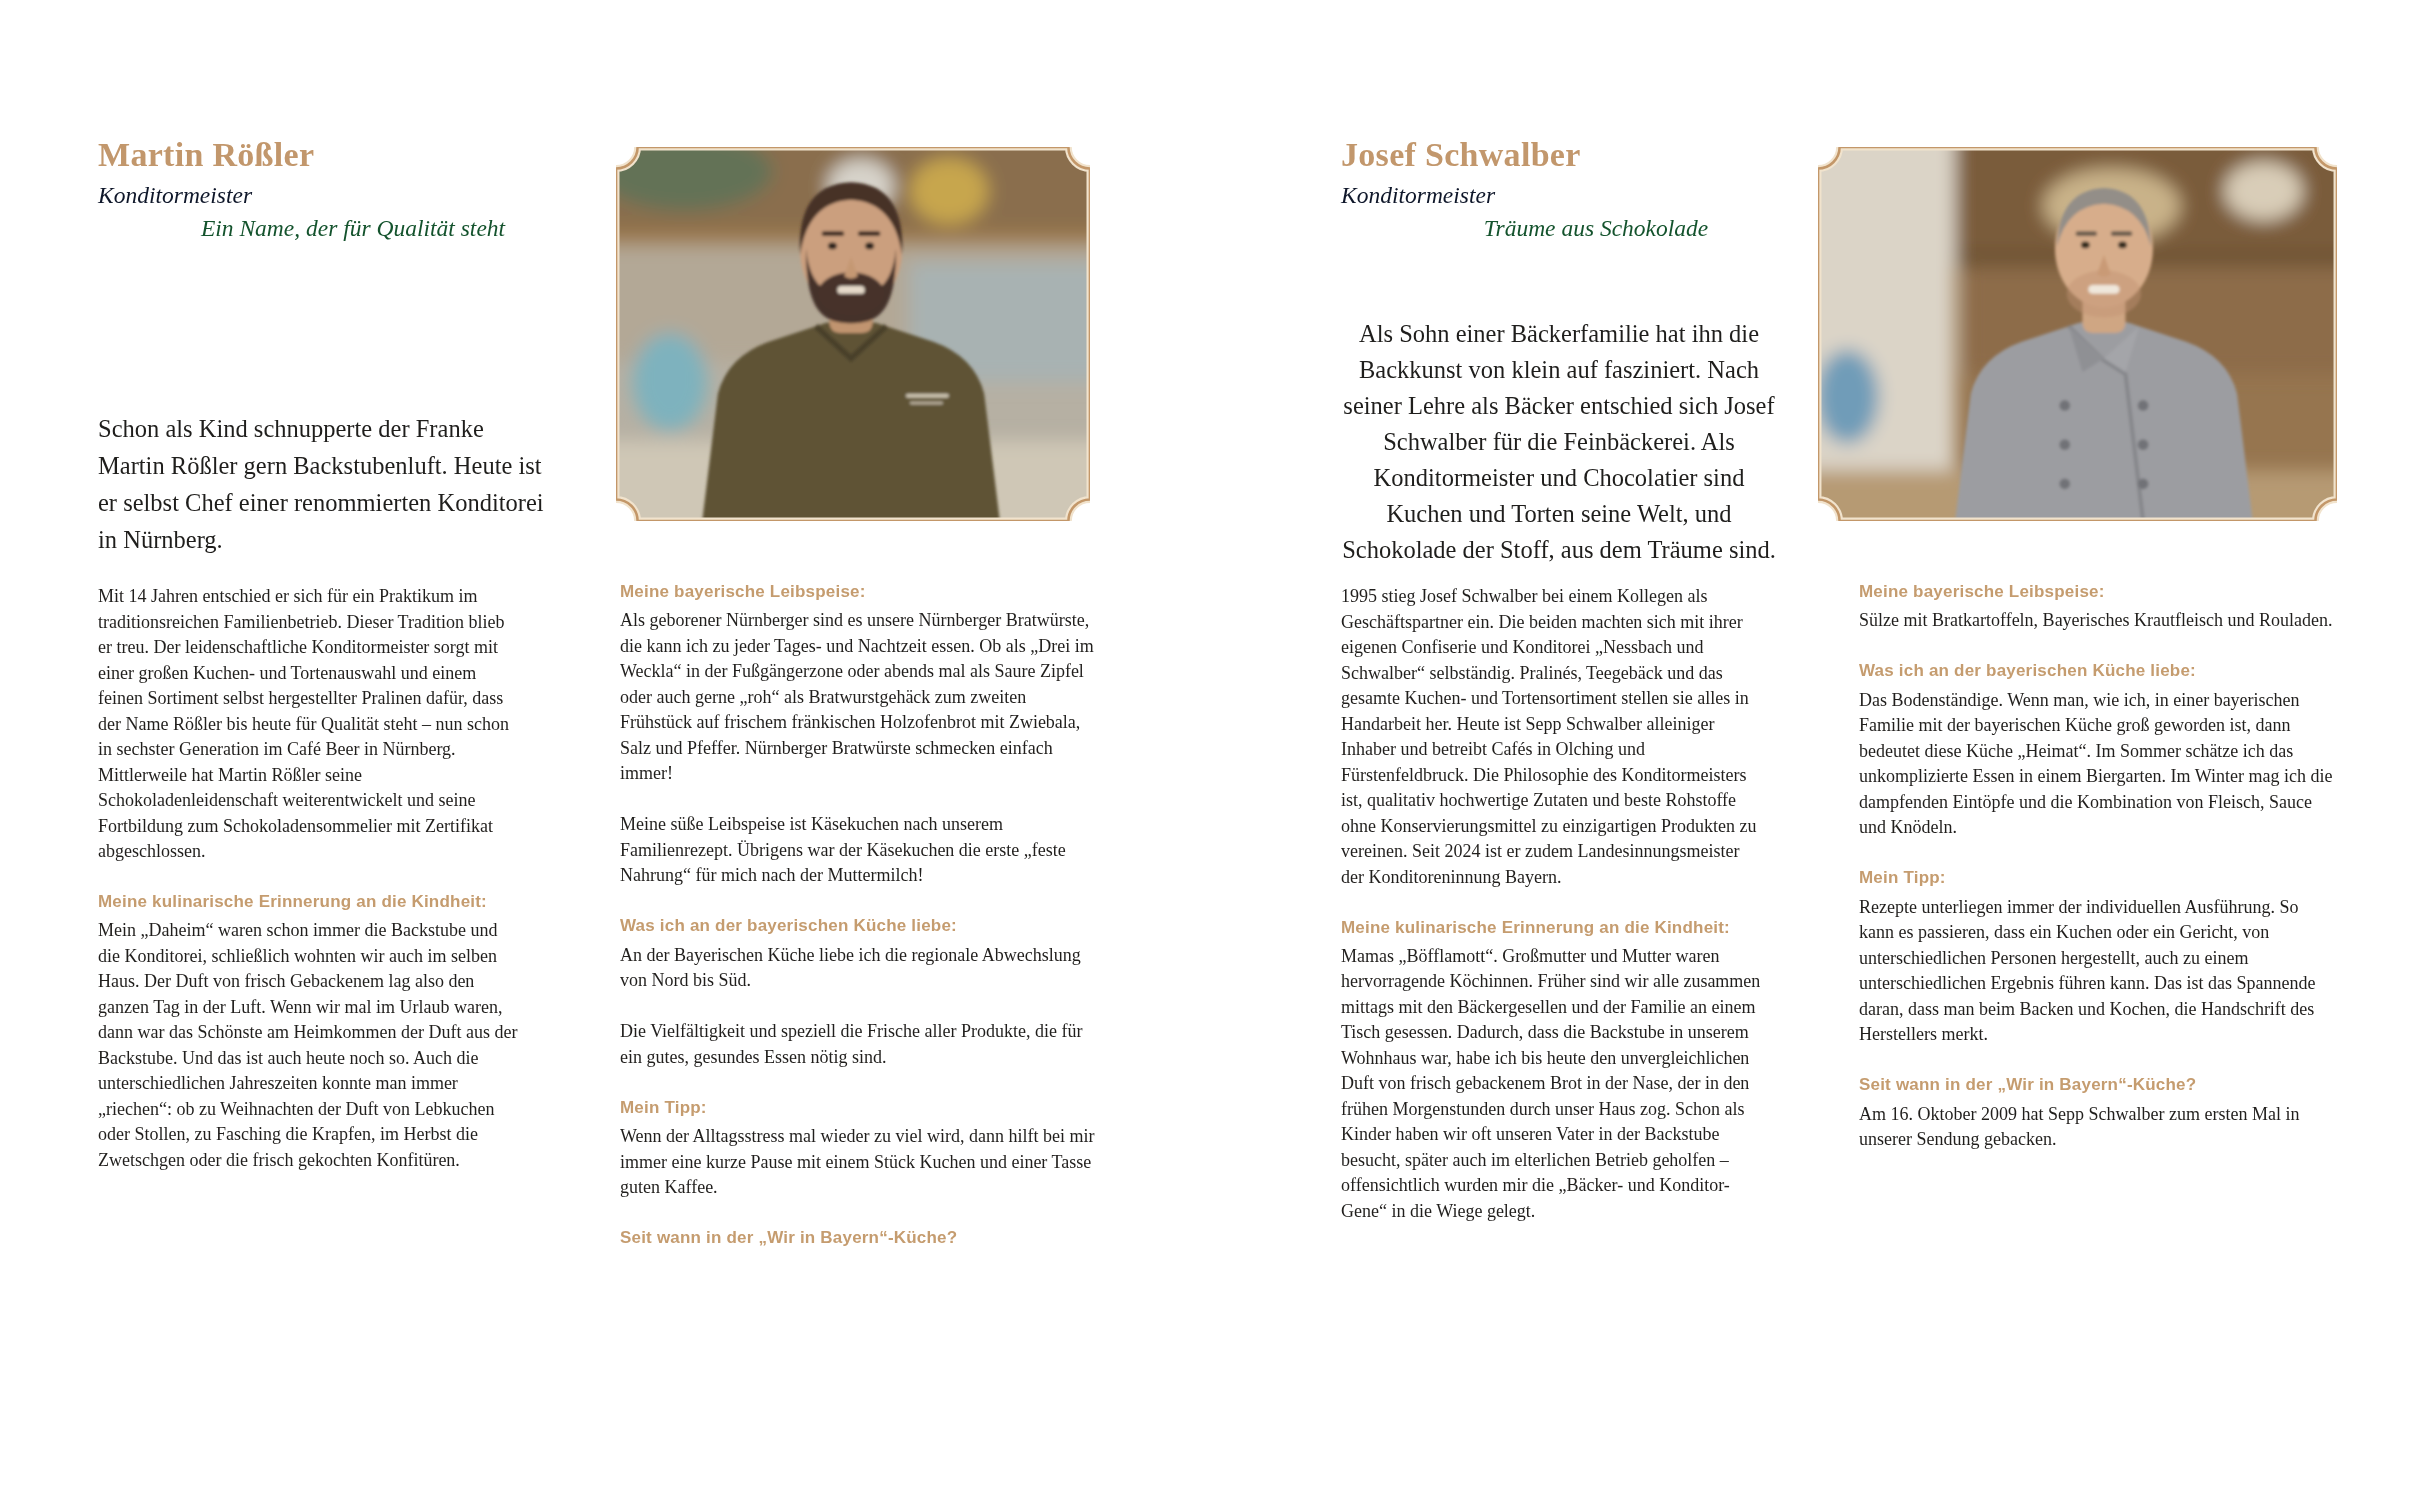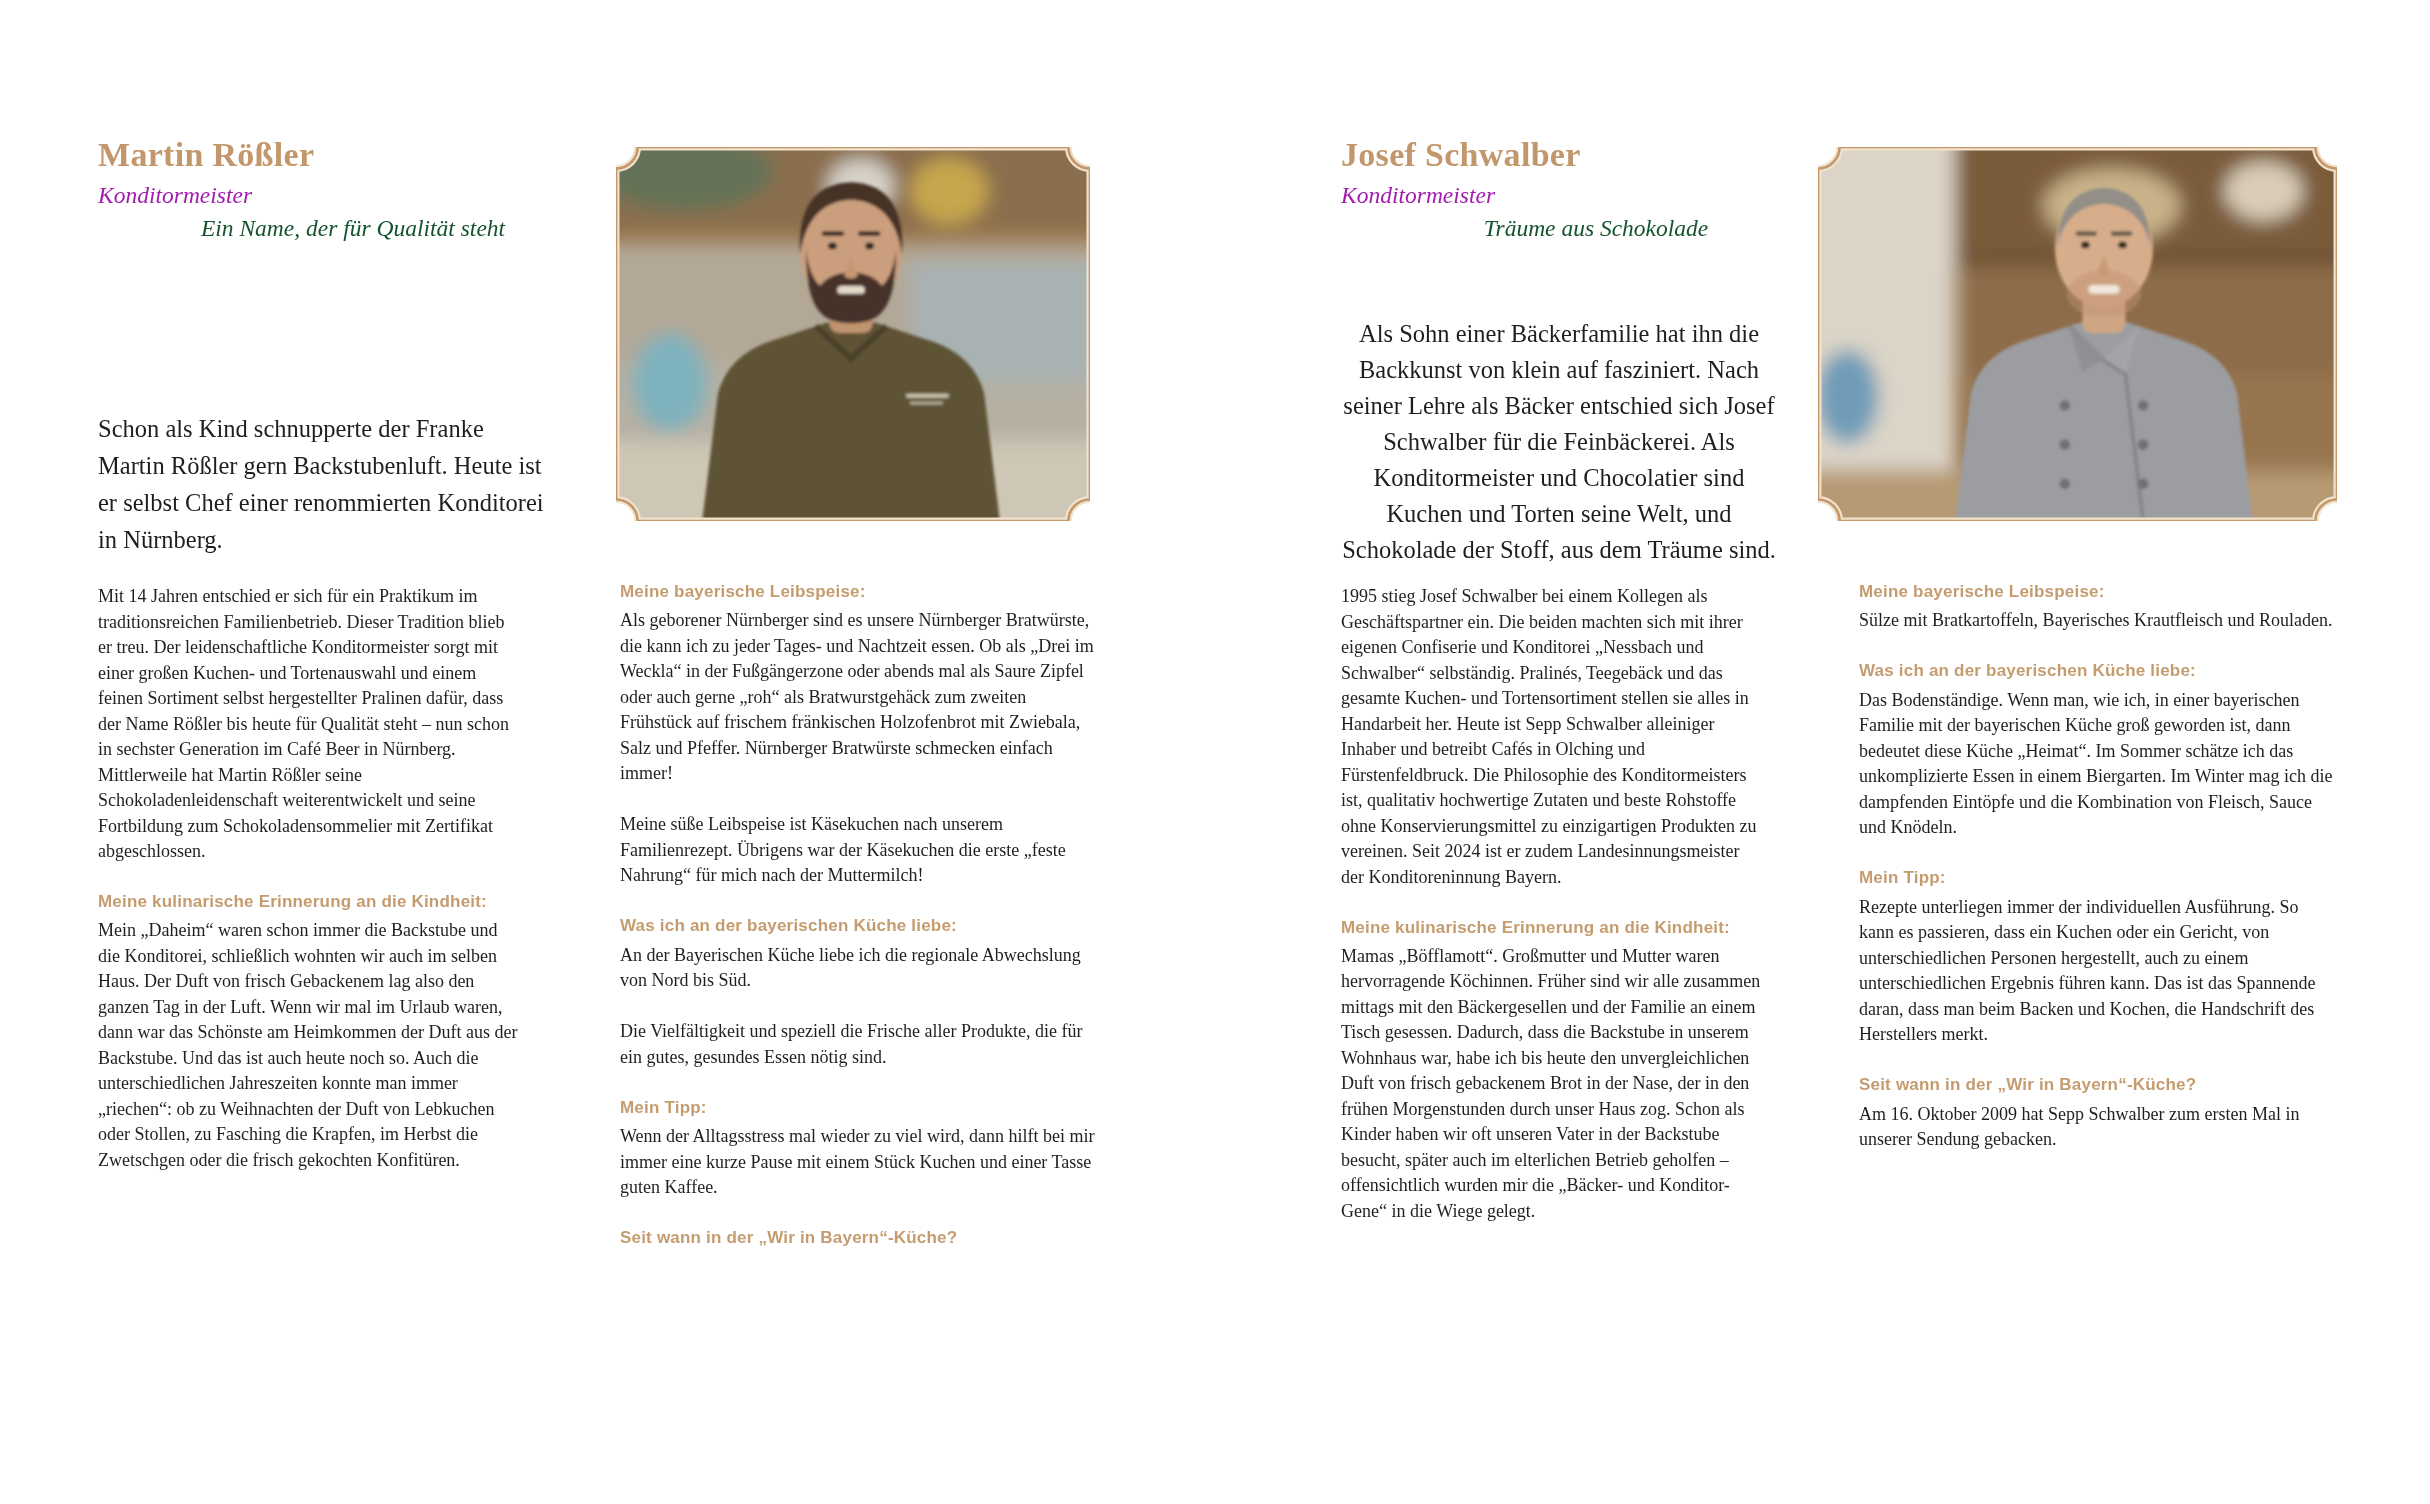--- a/index.html
+++ b/index.html
@@ -6,21 +6,21 @@
   .spread{
     position:relative;width:2431px;height:1309px;background:#ffffff;overflow:hidden;
     font-family:"Liberation Serif","DejaVu Serif",serif;color:#211f1d;
   }
   .abs{position:absolute;}
   
   .profile-title{
     font-size:34px;font-weight:700;color:#c2976c;letter-spacing:0.3px;margin:0;line-height:39px;
   }
   .profile-subtitle{
-    font-size:23.5px;font-style:italic;color:#a21caf;margin-top:8.8px;line-height:25.5px;
+    font-size:23.5px;font-style:italic;color:#0f172a;margin-top:8.8px;line-height:25.5px;
   }
   .profile-tagline{
     font-size:23.5px;font-style:italic;color:#14532d;margin-top:7.8px;line-height:25.5px;text-align:center;
   }
   
   .intro{font-size:24.5px;line-height:37px;color:#1f1e1c;margin:0;}
   
   .col p{font-size:18px;line-height:25.5px;margin:0 0 25.5px;color:#211f1d;}
   .col p:last-child{margin-bottom:0;}
   .col h4{

